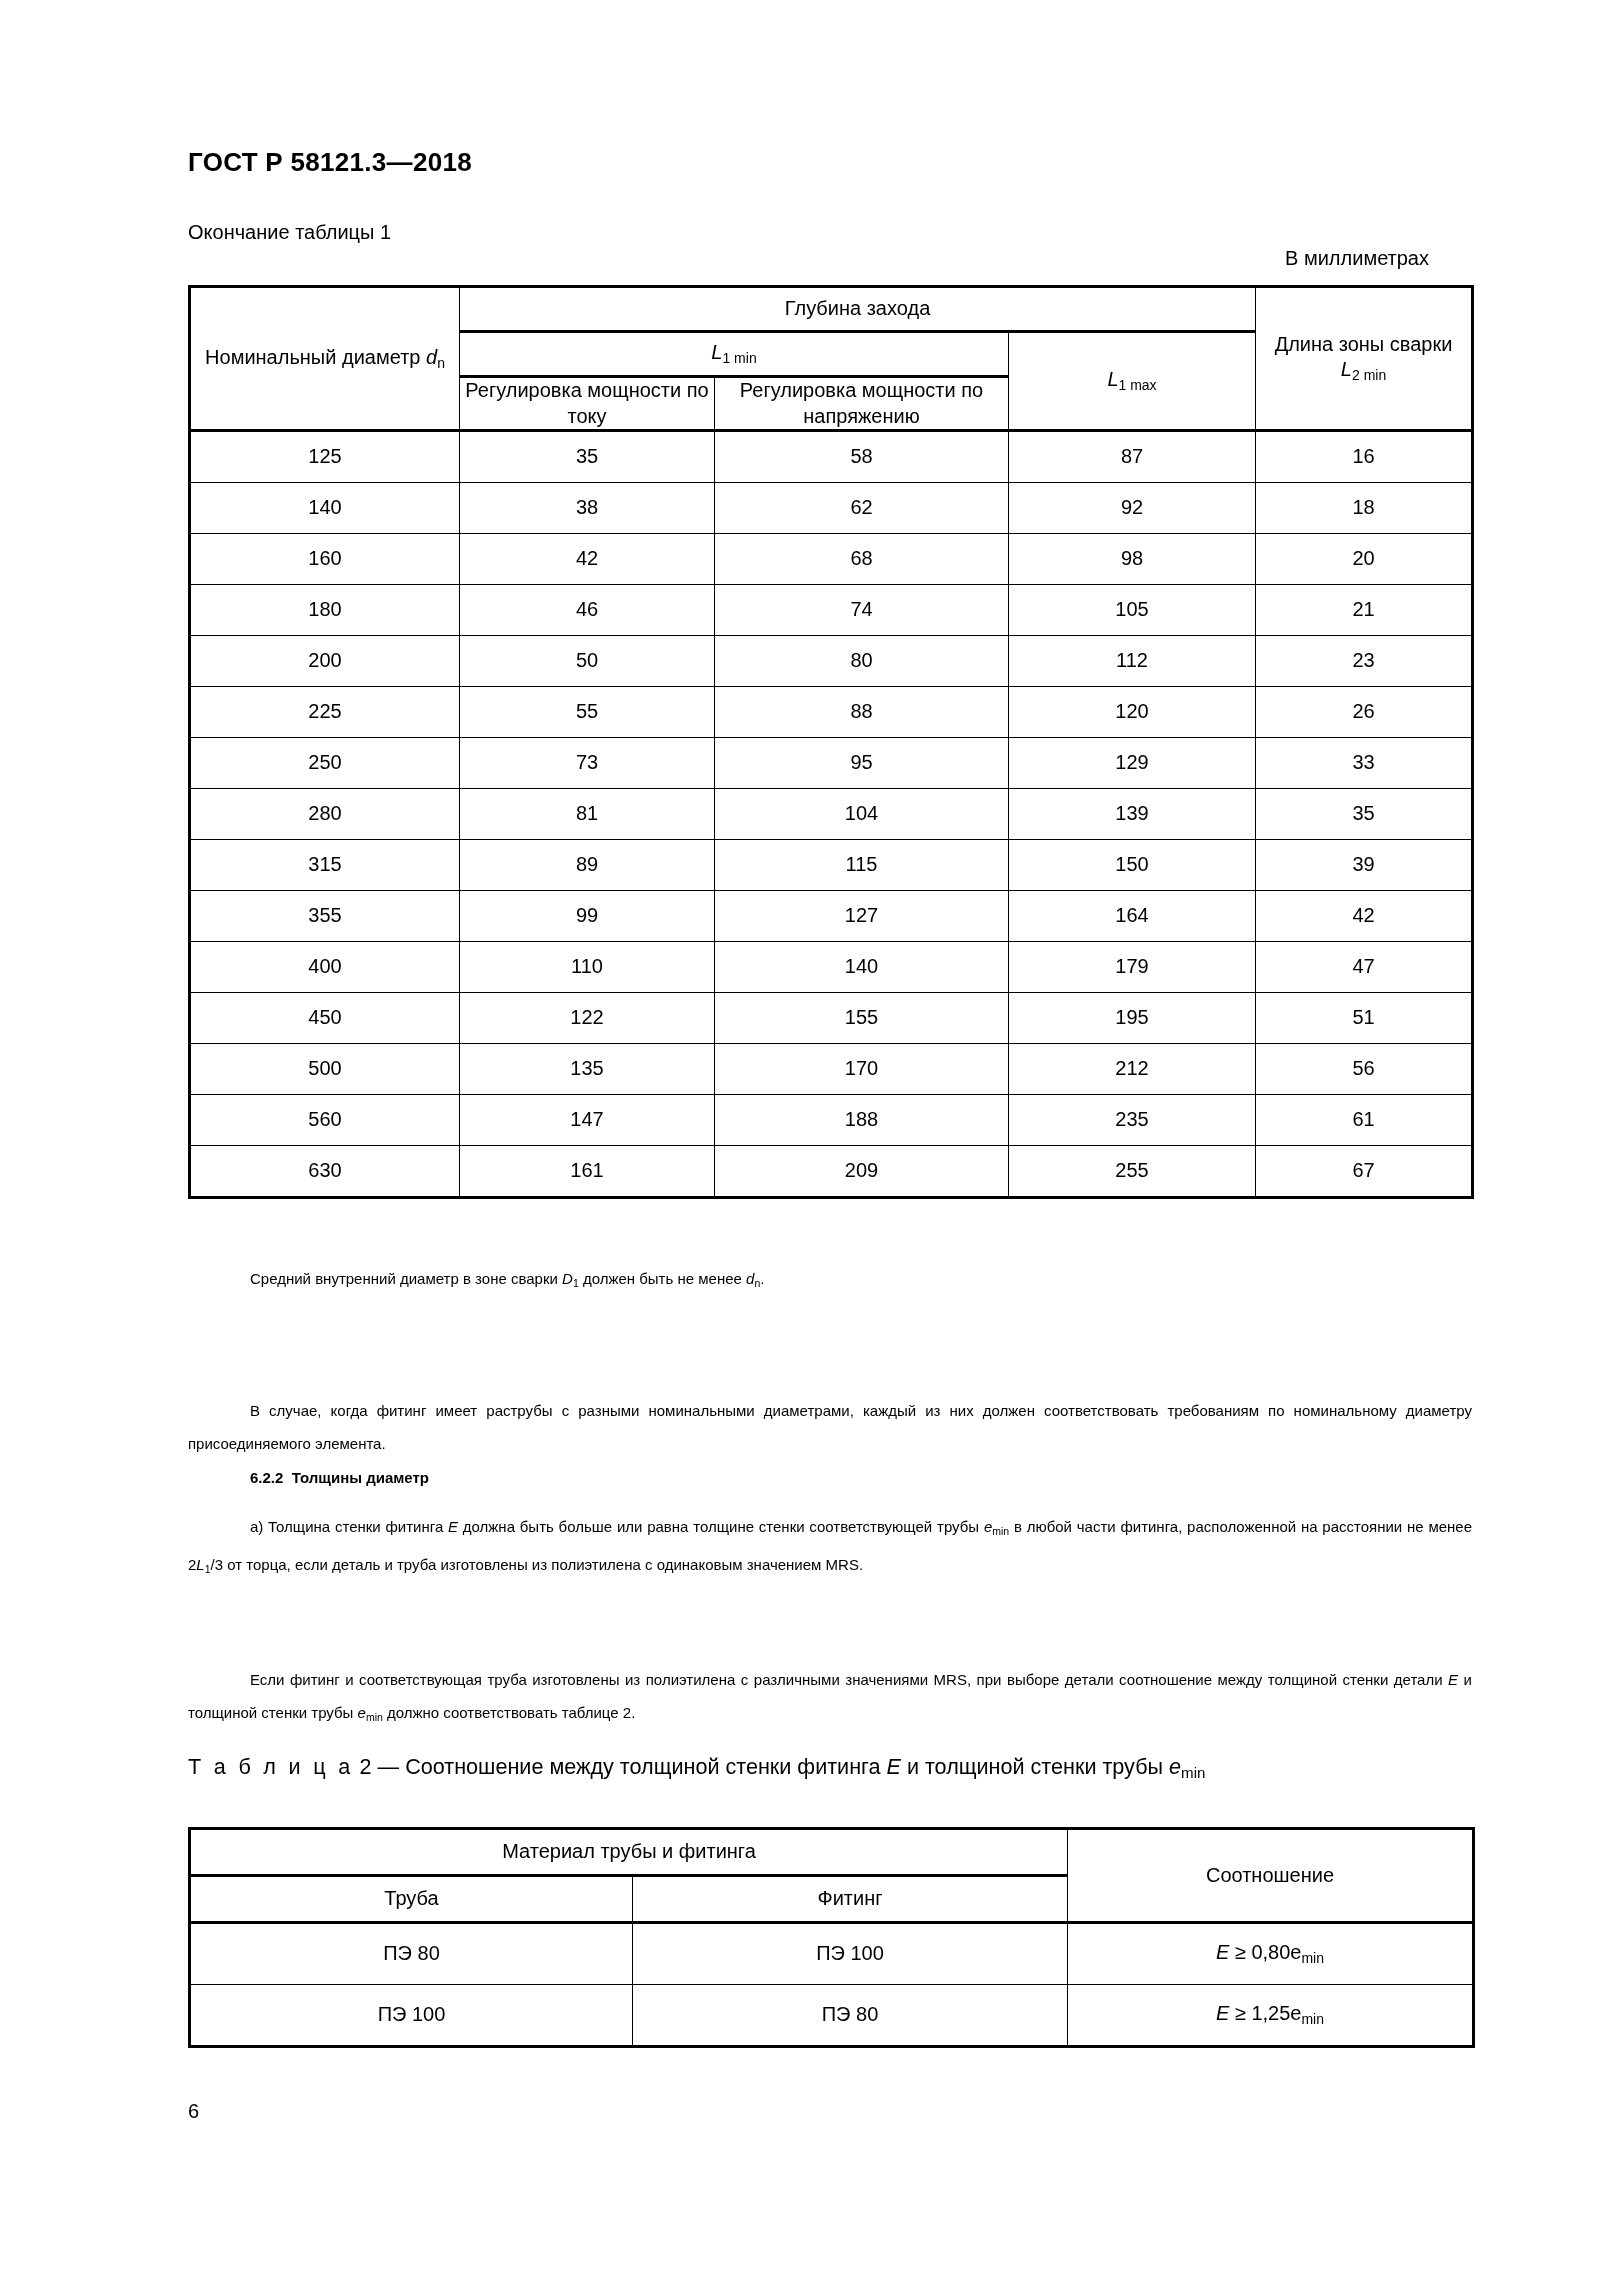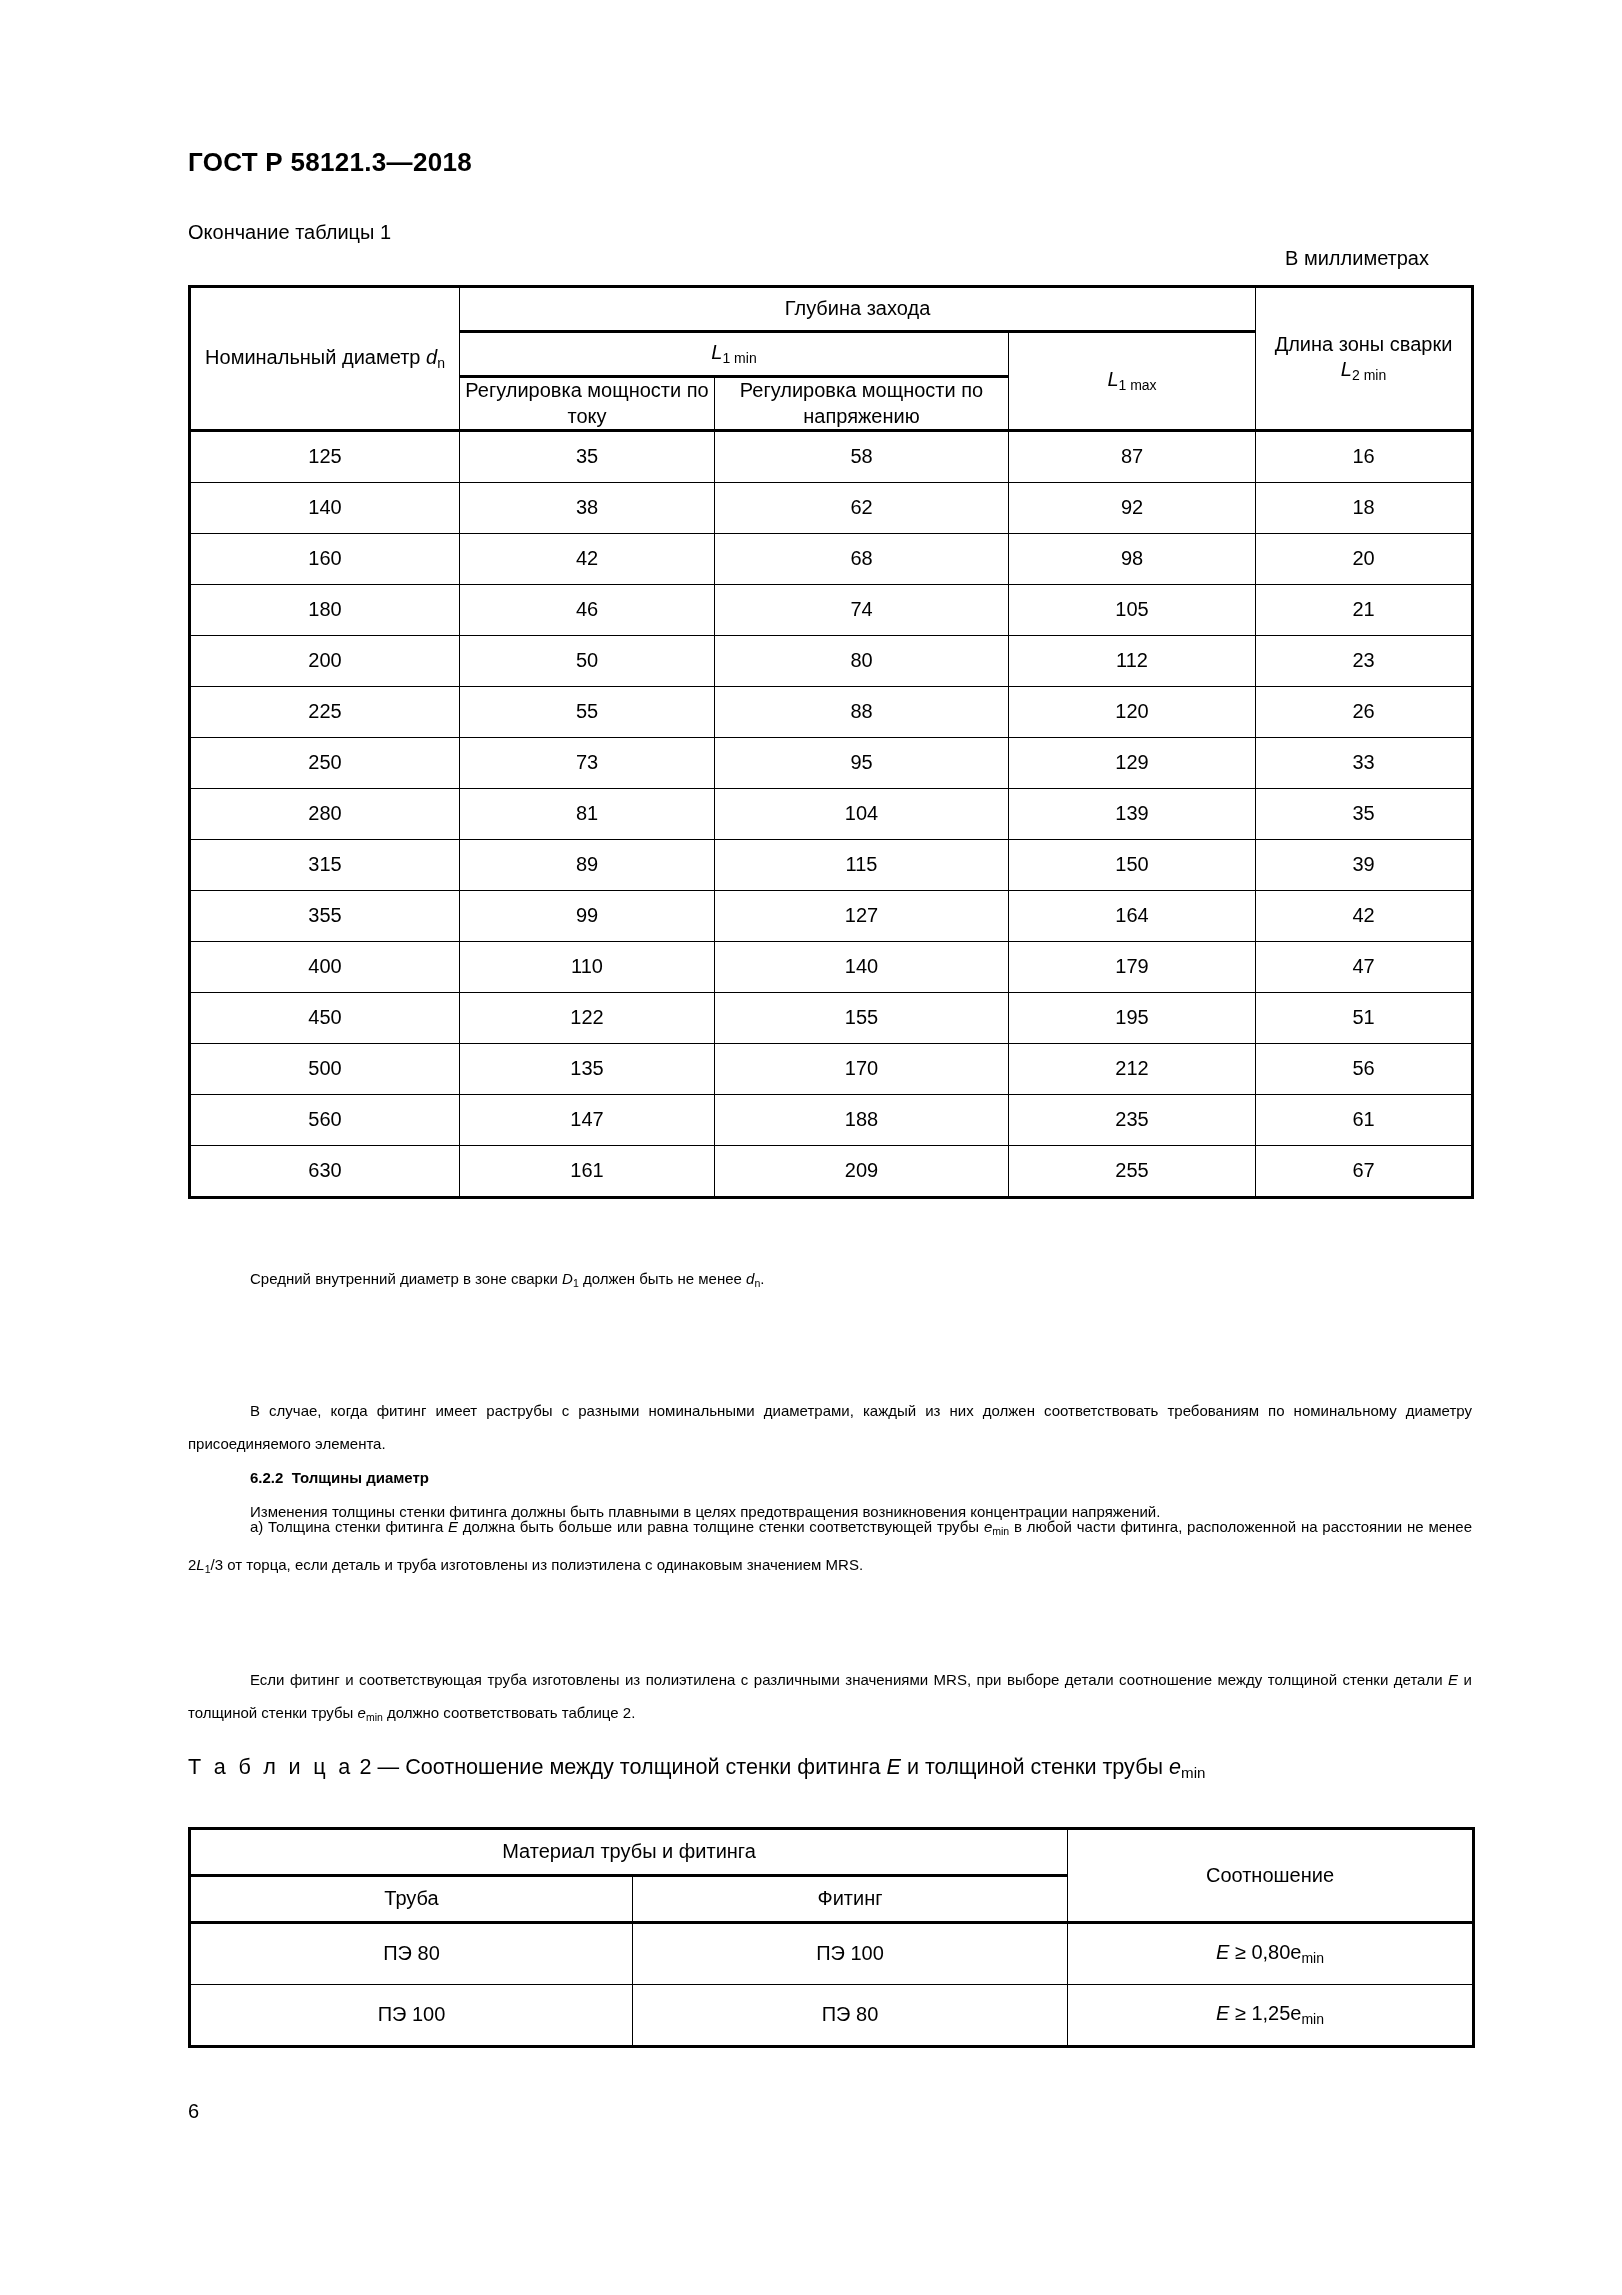--- a/index.html
+++ b/index.html
@@ -295,23 +295,20 @@
 
 
   <div class="body-block" id="para-3">
     <p>В случае, когда фитинг имеет раструбы с разными номинальными диаметрами, каждый из них должен соответствовать требованиям по номинальному диаметру присоединяемого элемента.</p>
   </div>
 
   <div class="body-block" id="sec-head">
     <p class="head"><span>6.2.2</span>&nbsp; <span>Толщины диаметр</span></p>
   </div>
 
-  <div class="body-block" id="para-4">
-    <p>Изменения толщины стенки фитинга должны быть плавными в целях предотвращения возникновения концентрации напряжений.</p>
-  </div>
 
   <div class="body-block" id="para-5">
     <p><span>а) Толщина стенки фитинга </span><span class="ital">E</span><span> должна быть больше или равна толщине стенки соответствующей трубы </span><span class="ital">e</span><span class="sub">min</span><span> в любой части фитинга, расположенной на расстоянии не менее 2</span><span class="ital">L</span><span class="sub">1</span><span>/3 от торца, если деталь и труба изготовлены из полиэтилена с одинаковым значением MRS.</span></p>
   </div>
 
   <div class="body-block" id="para-6">
     <p><span>Если фитинг и соответствующая труба изготовлены из полиэтилена с различными значениями MRS, при выборе детали соотношение между толщиной стенки детали </span><span class="ital">E</span><span> и толщиной стенки трубы </span><span class="ital">e</span><span class="sub">min</span><span> должно соответствовать таблице 2.</span></p>
   </div>
 
   <div class="tbl2-caption">

